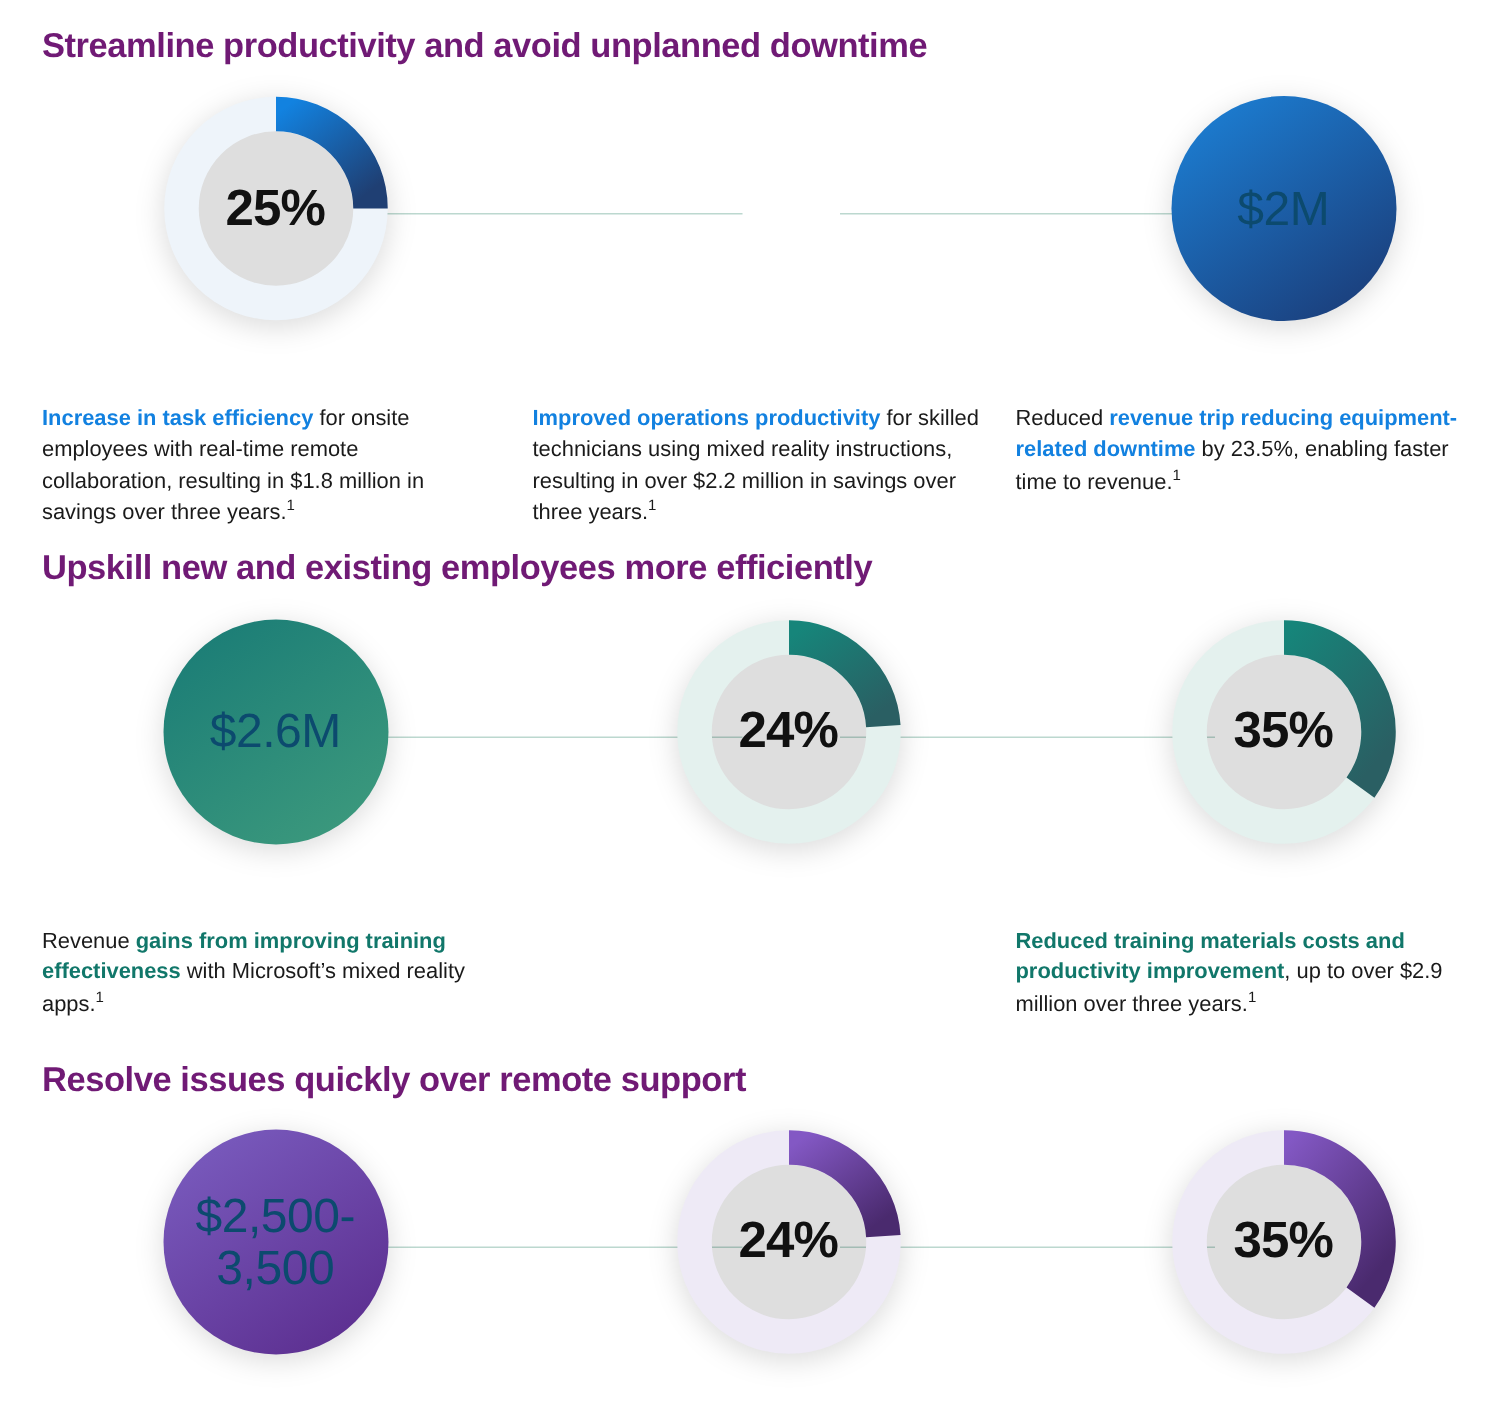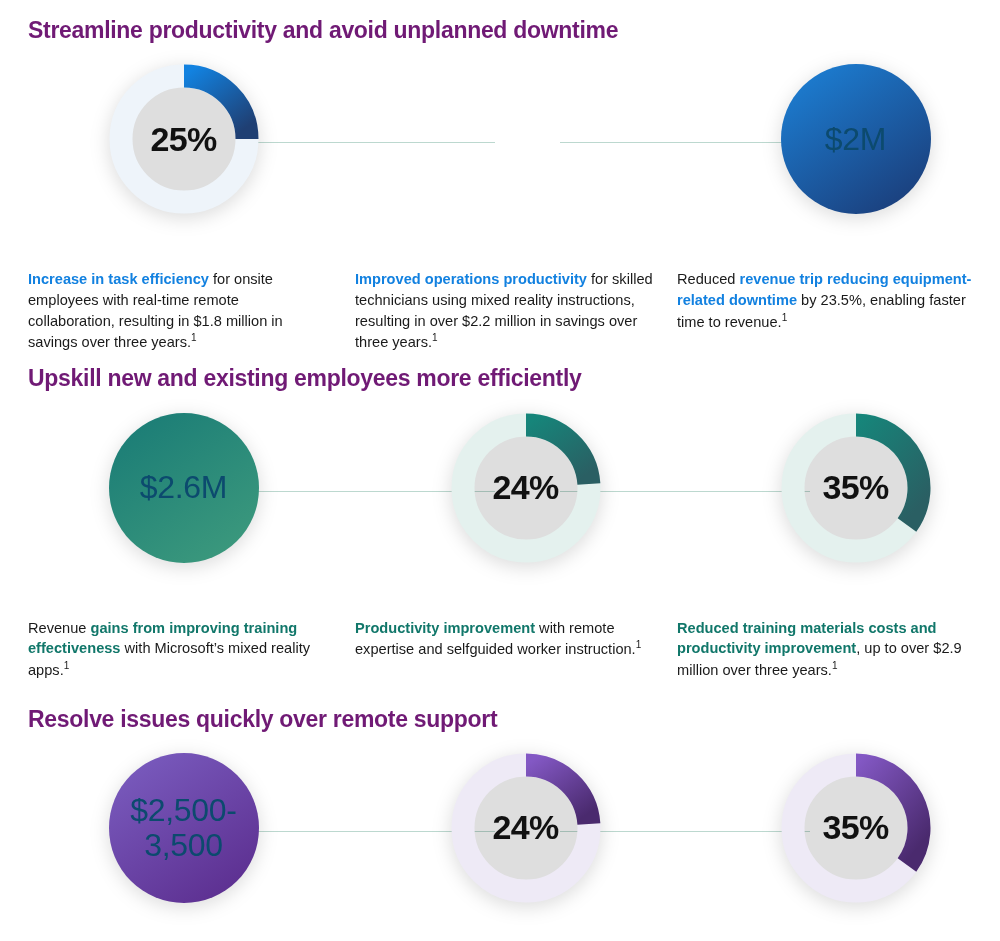--- a/index.html
+++ b/index.html
@@ -251,21 +251,20 @@
   </svg>
         </div>
         <div class="donut-label">
           <span class="">35%</span>
         </div>
       </div>
     </div>
       </div>
       <div class="caption-row">
         <div class="caption cap-col-0 accent-green"><span>Revenue </span><b>gains from improving training effectiveness</b><span> with Microsoft’s mixed reality apps.</span><span class="sup">1</span></div>
-        <div class="caption cap-col-1 accent-green"><b>Productivity improvement</b><span> with remote expertise and selfguided worker instruction.</span><span class="sup">1</span></div>
         <div class="caption cap-col-2 accent-green"><b>Reduced training materials costs and productivity improvement</b><span>, up to over $2.9 million over three years.</span><span class="sup">1</span></div>
       </div>
     </div>
     <div class="section sec-3">
       <h2 class="section-title">Resolve issues quickly over remote support</h2>
       <div class="viz-row">
         <div class="connector conn-a"></div>
         <div class="connector conn-b"></div>
         <div class="viz-cell viz-col-0">
       <div class="donut-wrap">

